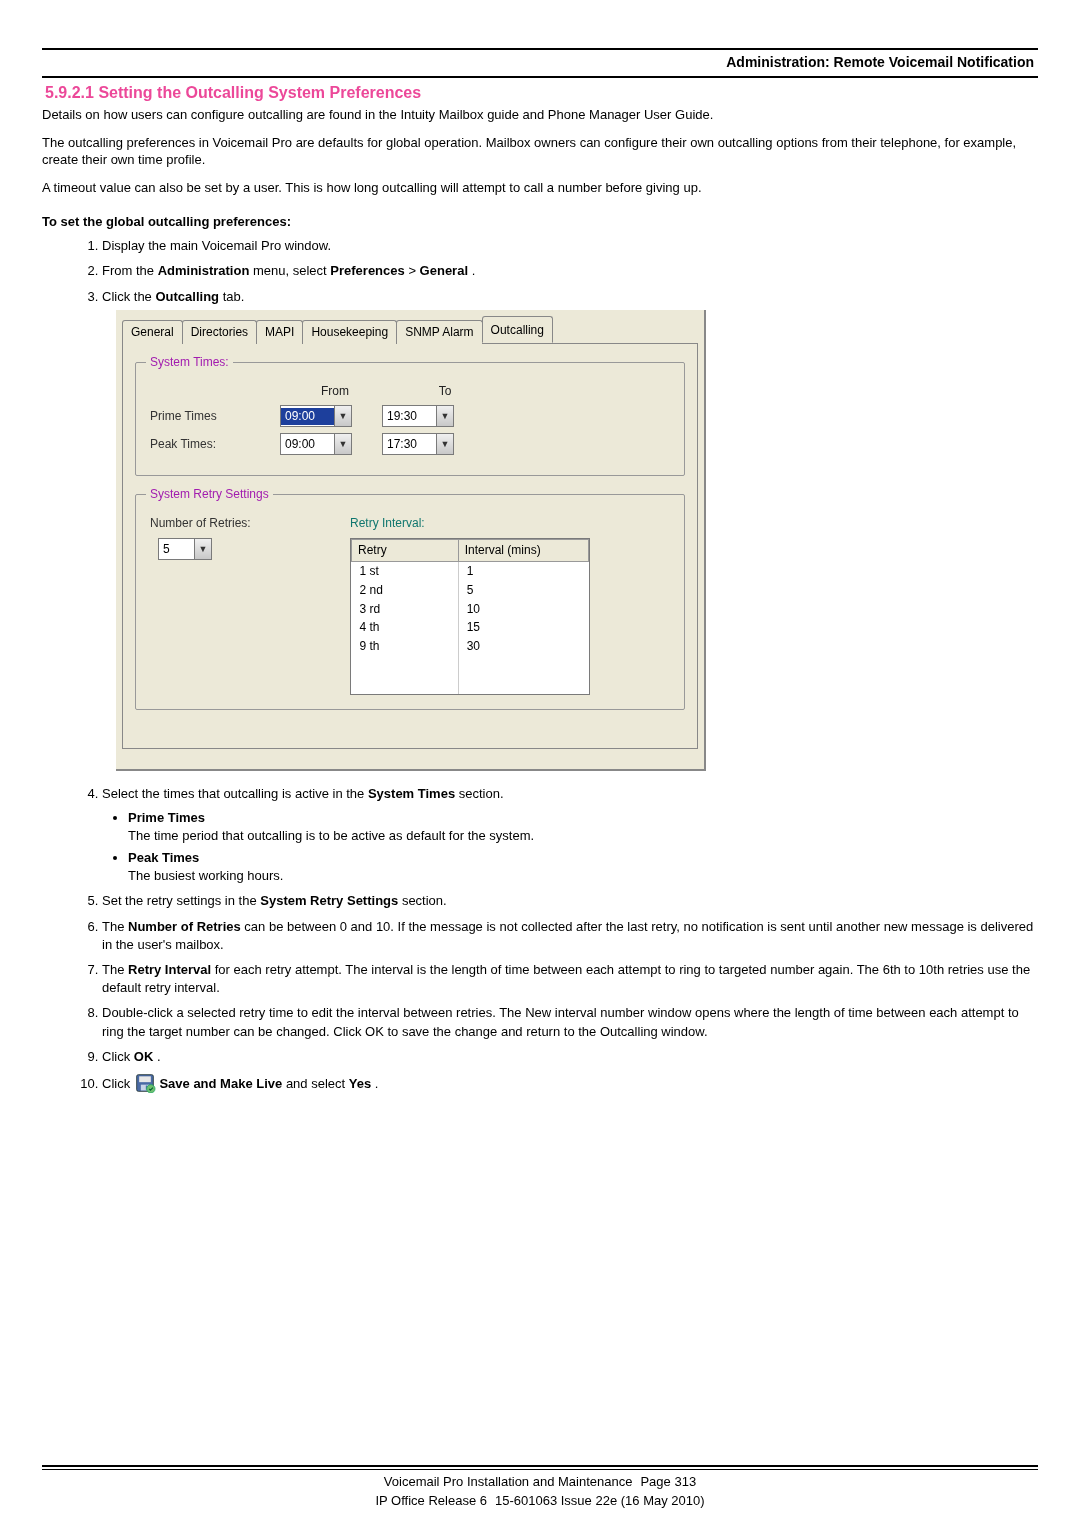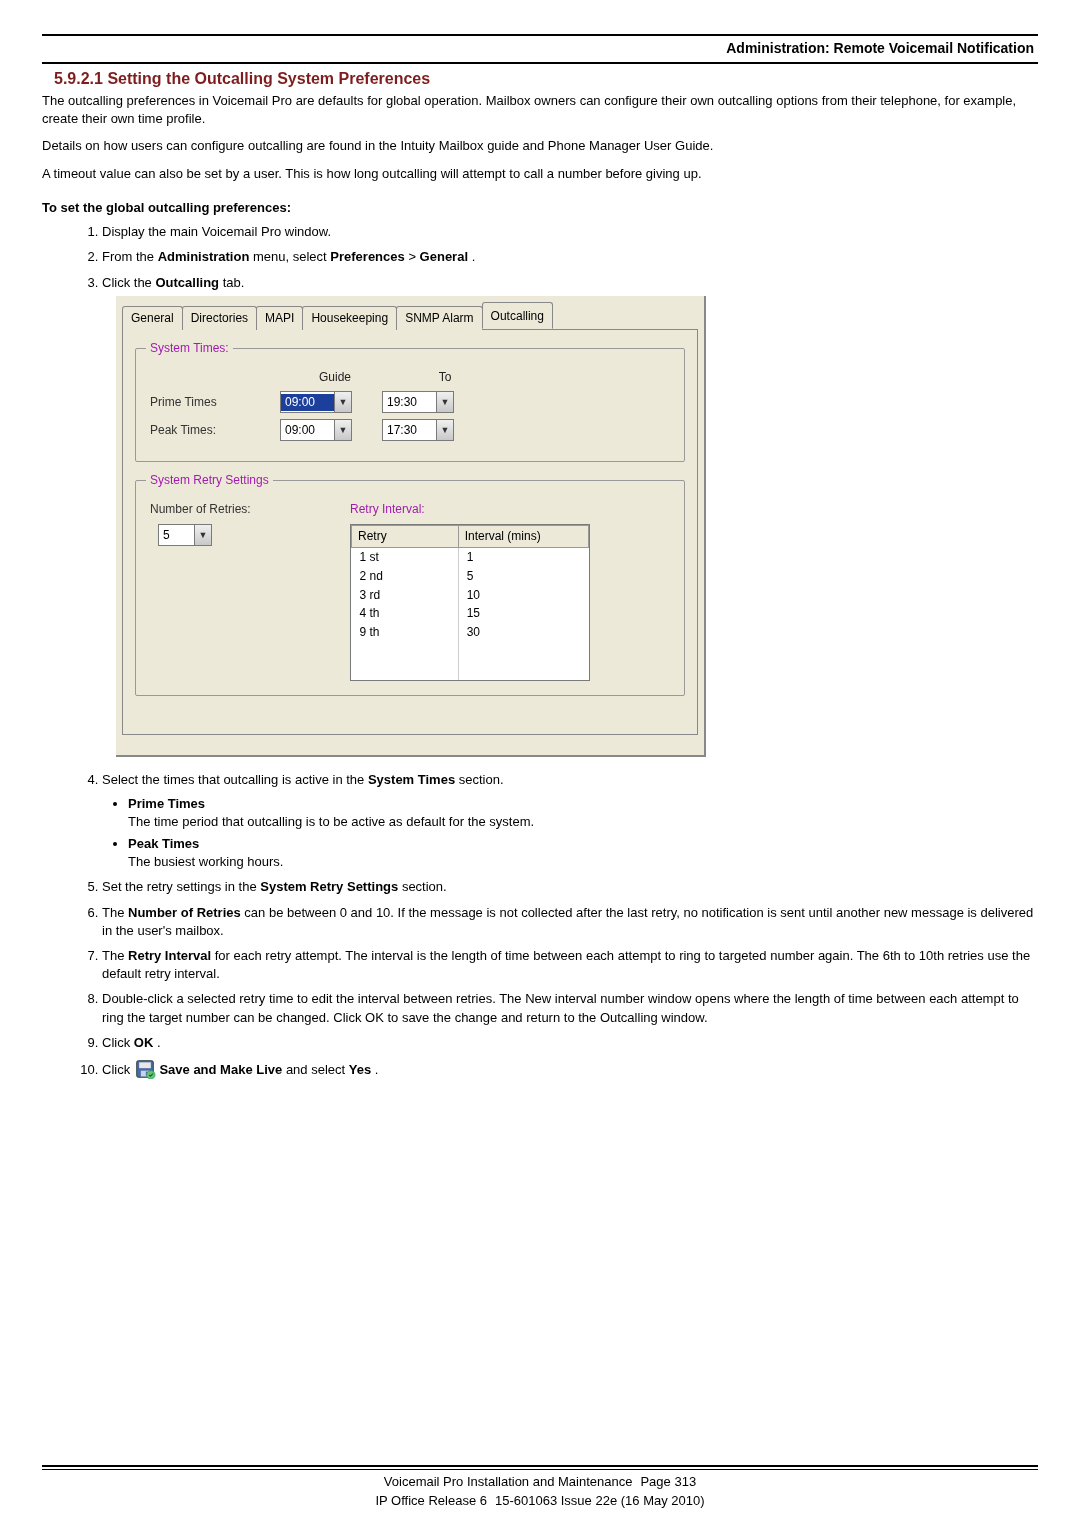--- a/index.html
+++ b/index.html
@@ -7,37 +7,37 @@
     margin: 0;
     padding: 0;
     width: 1080px;
     background: #fff;
     font-family: Verdana, Arial, sans-serif;
     color: #000;
   }
   .page {
     width: 1080px;
     min-height: 1528px;
-    padding: 34px 42px 20px 42px;
+    padding: 48px 42px 20px 42px;
     position: relative;
   }
   
   .header-line1 { border-top: 2px solid #000; margin-bottom: 2px; }
   .header-bar {
     text-align: right;
     font-weight: bold;
     font-size: 14px;
     padding: 2px 4px 6px 4px;
     border-bottom: 2px solid #000;
   }
   .section-title {
     font-weight: bold;
     font-size: 16px;
-    color: #7f1d1d;
-    margin: 6px 0 4px 12px;
+    color: #ec4899;
+    margin: 6px 0 4px 3px;
   }
   .body-text {
     font-size: 13px;
     line-height: 1.35;
     margin: 2px 0 10px 0;
   }
   .subhead {
     font-size: 13px;
     margin: 18px 0 8px 0;
   }
@@ -152,21 +152,21 @@
     border-left: 1px solid #7a7a7a;
     display: flex;
     align-items: center;
     justify-content: center;
     font-size: 9px;
     color: #333;
   }
   .retry-lbl {
     font-family: Tahoma, Arial, sans-serif;
     font-size: 12px;
-    color: #a21caf;
+    color: #0f766e;
     margin: 0 0 6px 120px;
   }
   .retry-area { display: flex; align-items: flex-start; }
   .retry-left { width: 120px; padding-left: 8px; }
   .retry-table {
     border: 1px solid #7a7a7a;
     background: #fff;
     width: 240px;
     font-family: Tahoma, Arial, sans-serif;
     font-size: 12px;
@@ -216,22 +216,22 @@
 
   <div class="header-line1"></div>
   <div class="header-bar">Administration: Remote Voicemail Notification</div>
 
   <div class="section-title">
     <span>5.9.2.1</span>
     <span> </span>
     <span>Setting the Outcalling System Preferences</span>
   </div>
 
+  <p class="body-text">Details on how users can configure outcalling are found in the Intuity Mailbox guide and Phone Manager User Guide.</p>
   <p class="body-text">The outcalling preferences in Voicemail Pro are defaults for global operation. Mailbox owners can configure their own outcalling options from their telephone, for example, create their own time profile.</p>
-  <p class="body-text">Details on how users can configure outcalling are found in the Intuity Mailbox guide and Phone Manager User Guide.</p>
   <p class="body-text">A timeout value can also be set by a user. This is how long outcalling will attempt to call a number before giving up.</p>
 
   <p class="subhead bold">To set the global outcalling preferences:</p>
 
   <ol class="steps">
     <li><span>Display the main Voicemail Pro window.</span></li>
 
     <li>
       <span>From the </span>
       <span class="bold">Administration</span>
@@ -256,21 +256,21 @@
           <div class="tab">Housekeeping</div>
           <div class="tab">SNMP Alarm</div>
           <div class="tab active">Outcalling</div>
         </div>
         <div class="tab-body">
 
           <div class="groupbox">
             <span class="groupbox-legend">System Times:</span>
             <div class="row">
               <span class="lbl"></span>
-              <span class="colhead" style="width:110px;">Guide</span>
+              <span class="colhead" style="width:110px;">From</span>
               <span class="colhead" style="width:110px;text-align:center;">To</span>
             </div>
             <div class="row">
               <span class="lbl">Prime Times</span>
               <span class="select wide selected">
                 <span class="val">09:00</span>
                 <span class="arrow">▼</span>
               </span>
               <span style="width:30px;"></span>
               <span class="select wide">

